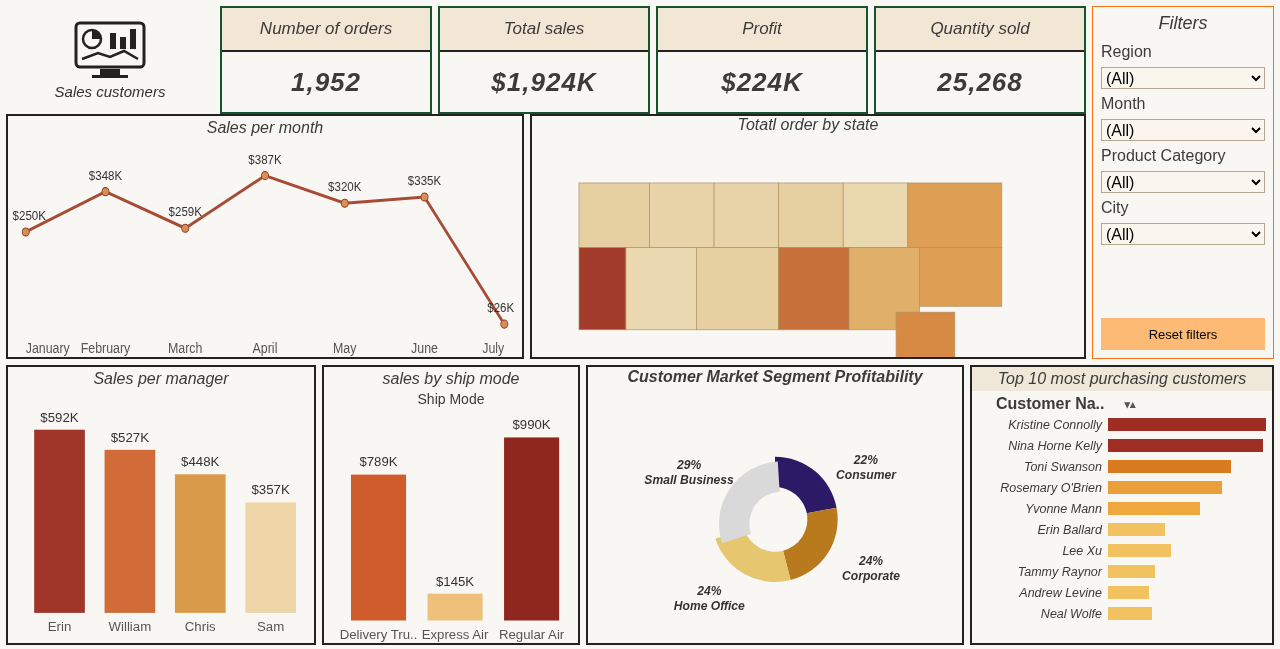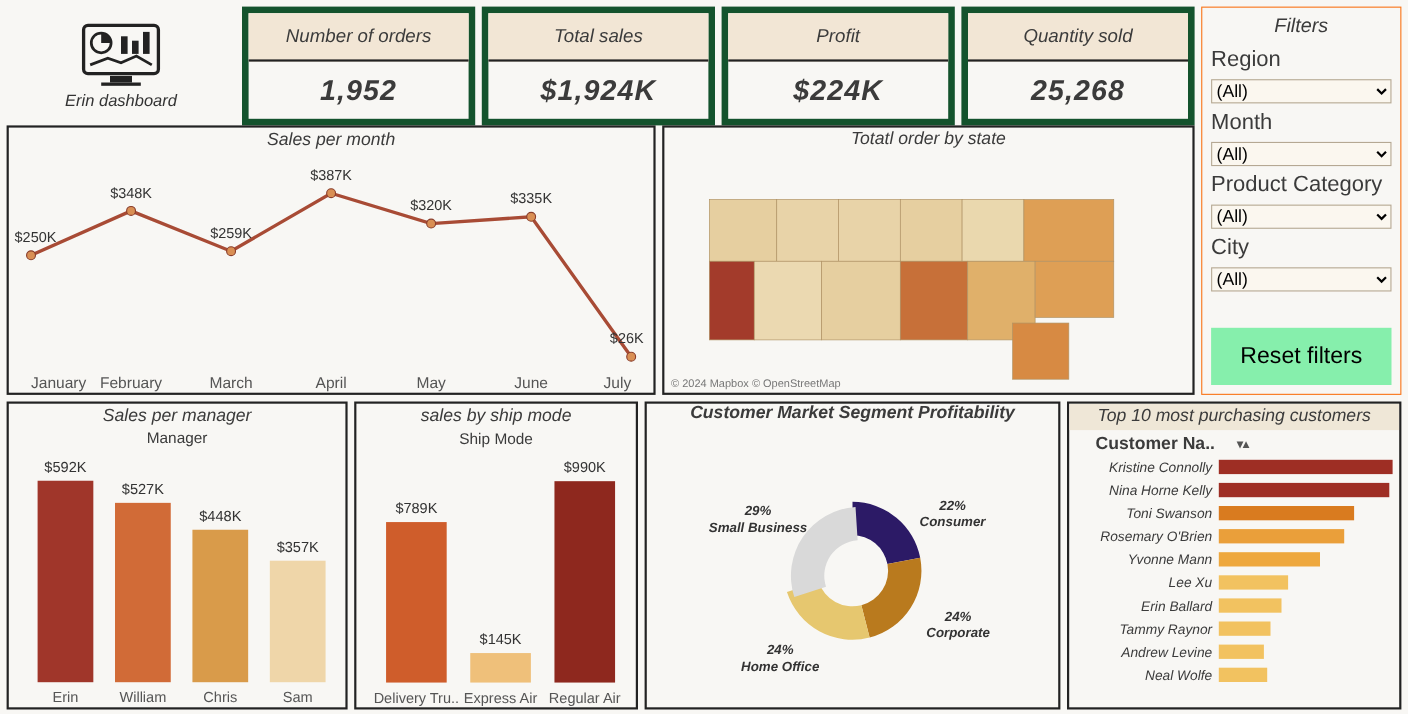--- a/index.html
+++ b/index.html
@@ -18,21 +18,21 @@
   .top-row { height: 108px; }
   .logo-cell {
     width: 208px;
     display: flex; flex-direction: column; align-items: center; justify-content: center;
     gap: 4px;
   }
   .logo-cell .title { font-style: italic; font-size: 15px; color: #333; }
   .kpi-strip { flex: 1 1 auto; display: flex; gap: 6px; }
   .kpi {
     flex: 1;
-    border: 6px solid #14532d;
+    border: 2px solid #14532d;
     display: flex; flex-direction: column;
   }
   .kpi .kpi-head {
     background: #f2e6d5;
     height: 44px;
     display: flex; align-items: center; justify-content: center;
     font-size: 17px; font-style: italic;
     border-bottom: 2px solid #222;
   }
   .kpi .kpi-val {
@@ -44,47 +44,47 @@
   
   .filters-panel {
     width: 182px;
     height: 353px;
     border: 1px solid #f97316;
     padding: 4px 8px 8px 8px;
     display: flex; flex-direction: column; gap: 6px;
     font-size: 14px;
   }
   .filters-panel .panel-title { text-align: center; font-size: 18px; margin-bottom: 2px; }
-  .filters-panel label { font-size: 20px; }
+  .filters-panel label { font-size: 16px; }
   .filters-panel select {
     width: 100%; height: 22px; border: 1px solid #b5a893; background: #fbf7ef;
     font-size: 16px;
   }
   .reset-btn {
     margin-top: auto;
-    height: 52px;
-    background: #86efac;
+    height: 32px;
+    background: #fdba74;
     border: none;
-    font-size: 21px;
+    font-size: 13px;
     cursor: pointer;
   }
 
   
   .row2 { height: 245px; margin-top: 0px; }
   .panel {
     border: 2px solid #222;
     display: flex; flex-direction: column;
     overflow: hidden;
   }
   .panel-title {
     text-align: center; font-style: italic; font-size: 16px; height: 24px;
     display:flex;align-items:center;justify-content:center;
     position: relative;
   }
-  .line-panel { width: 590px; }
+  .line-panel { width: 518px; }
   .map-panel  { flex: 1; }
   .chart-body { flex: 1; position: relative; }
 
   
   .line-svg { width: 100%; height: 100%; display:block; }
   .x-tick { font-size: 14px; fill: #555; }
 
   
   .map-credits { position:absolute; bottom:2px; left:6px; font-size:10px; color:#777; }
 
@@ -123,21 +123,21 @@
       <rect x="6" y="2" width="68" height="44" rx="4" fill="none" stroke="#222" stroke-width="3"></rect>
       <rect x="30" y="48" width="20" height="6" fill="#222"></rect>
       <rect x="22" y="54" width="36" height="3" fill="#222"></rect>
       <circle cx="22" cy="18" r="9" fill="none" stroke="#222" stroke-width="2.5"></circle>
       <path d="M22 9 A9 9 0 0 1 31 18 L22 18 Z" fill="#222"></path>
       <rect x="40" y="12" width="6" height="16" fill="#222"></rect>
       <rect x="50" y="16" width="6" height="12" fill="#222"></rect>
       <rect x="60" y="8" width="6" height="20" fill="#222"></rect>
       <polyline points="12,38 28,32 40,36 54,30 68,38" fill="none" stroke="#222" stroke-width="2.5"></polyline>
     </svg>
-    <div class="title">Erin dashboard</div>
+    <div class="title">Sales customers</div>
   </div>
 
   <div class="kpi-strip">
     <div class="kpi">
       <div class="kpi-head">Number of orders</div>
       <div class="kpi-val">1,952</div>
     </div>
     <div class="kpi">
       <div class="kpi-head">Total sales</div>
       <div class="kpi-val">$1,924K</div>
@@ -236,21 +236,20 @@
       <div class="map-credits">© 2024 Mapbox © OpenStreetMap</div>
     </div>
   </div>
 
   <div style="width:182px"></div>
 </div>
 
 <div class="row row3">
   <div class="panel mgr-panel">
     <div class="panel-title">Sales per manager</div>
-    <div class="subtitle">Manager</div>
     <div class="chart-body">
       <svg class="bar-svg" id="mgr-svg" viewBox="0 0 300 232">
           <rect x="25.66" y="30.426666666666677" width="49.68" height="179.57333333333332" fill="#a0362a"></rect>
           <text x="50.5" y="22.426666666666677" class="bar-label">$592K</text>
           <text x="50.5" y="228" class="bar-xlabel">Erin</text>
           <rect x="94.66" y="50.143333333333345" width="49.68" height="159.85666666666665" fill="#d16b37"></rect>
           <text x="119.5" y="42.143333333333345" class="bar-label">$527K</text>
           <text x="119.5" y="228" class="bar-xlabel">William</text>
           <rect x="163.66" y="74.10666666666665" width="49.68" height="135.89333333333335" fill="#d99b4a"></rect>
           <text x="188.5" y="66.10666666666665" class="bar-label">$448K</text>
@@ -331,32 +330,32 @@
             <div class="cust-bar" style="width:72%;background:#ea9f3a"></div>
           </div>
         </div>
         <div class="cust-row">
           <div class="cust-name">Yvonne Mann</div>
                    <div class="cust-bar-wrap">
             <div class="cust-bar" style="width:57.99999999999999%;background:#eea83e"></div>
           </div>
         </div>
         <div class="cust-row">
+          <div class="cust-name">Erin Ballard</div>
+                   <div class="cust-bar-wrap">
+            <div class="cust-bar" style="width:36%;background:#f2c260"></div>
+          </div>
+        </div>
+        <div class="cust-row">
           <div class="cust-name">Lee Xu</div>
                    <div class="cust-bar-wrap">
             <div class="cust-bar" style="width:40%;background:#f2c260"></div>
           </div>
         </div>
         <div class="cust-row">
-          <div class="cust-name">Erin Ballard</div>
-                   <div class="cust-bar-wrap">
-            <div class="cust-bar" style="width:36%;background:#f2c260"></div>
-          </div>
-        </div>
-        <div class="cust-row">
           <div class="cust-name">Tammy Raynor</div>
                    <div class="cust-bar-wrap">
             <div class="cust-bar" style="width:30%;background:#f2c260"></div>
           </div>
         </div>
         <div class="cust-row">
           <div class="cust-name">Andrew Levine</div>
                    <div class="cust-bar-wrap">
             <div class="cust-bar" style="width:26%;background:#f2c260"></div>
           </div>

